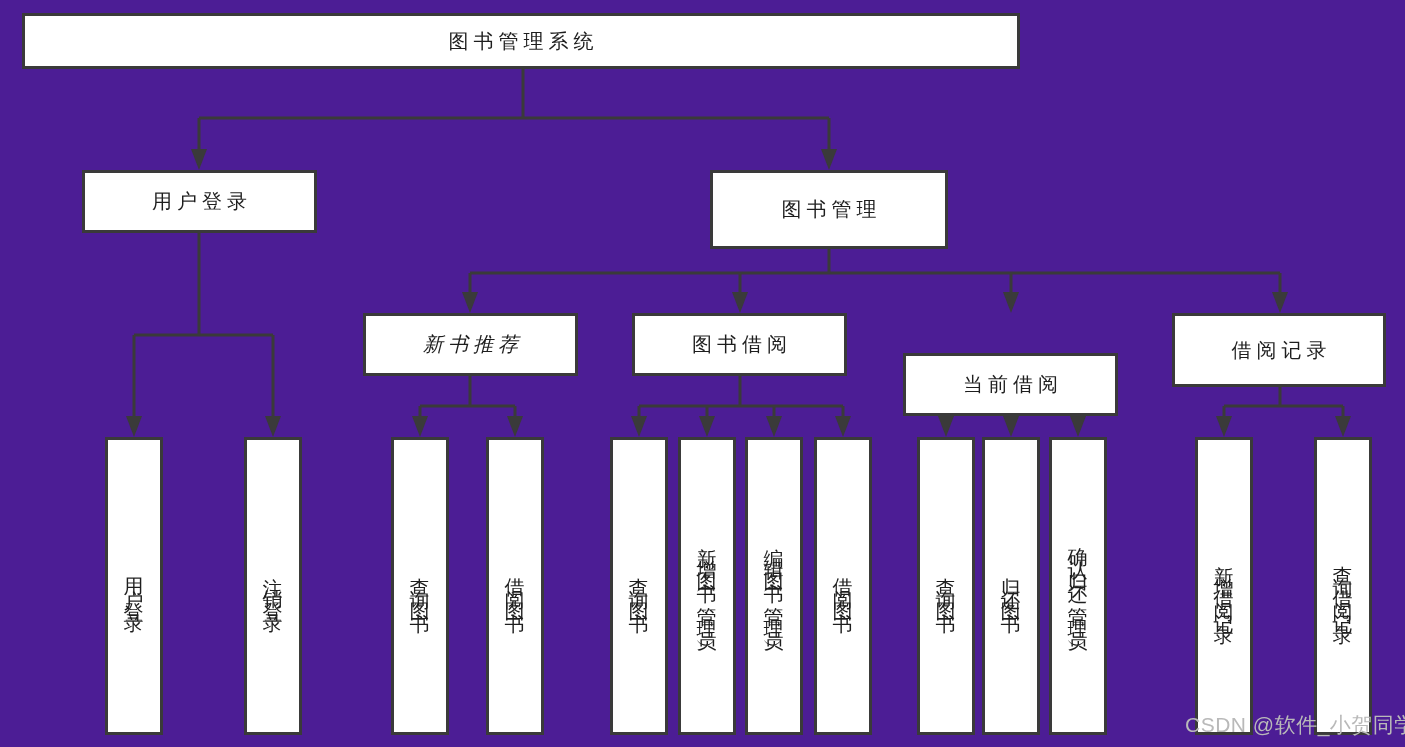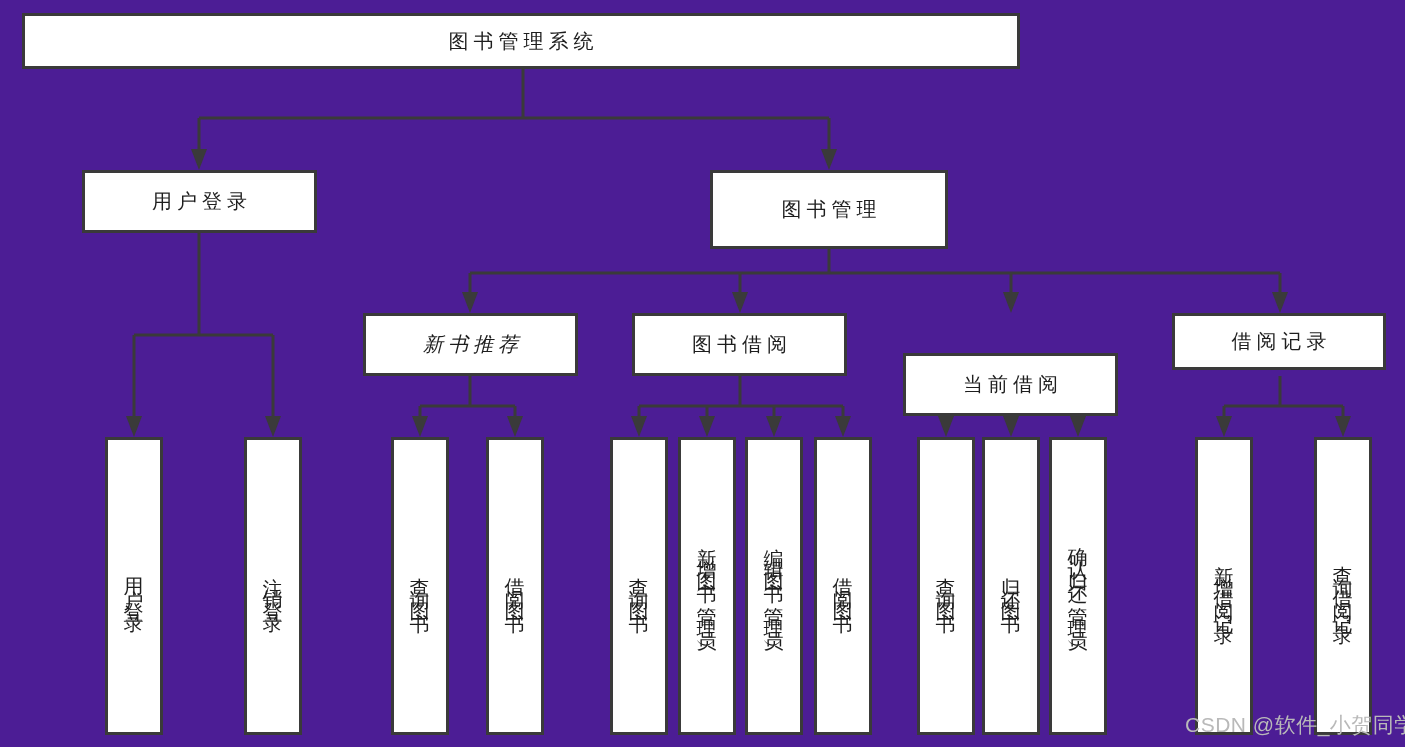--- a/index.html
+++ b/index.html
@@ -106,21 +106,21 @@
   </svg>
 
   <div class="node" style="left:22px; top:13px; width:998px; height:56px;">图书管理系统</div>
 
   <div class="node" style="left:82px; top:170px; width:235px; height:63px;">用户登录</div>
   <div class="node" style="left:710px; top:170px; width:238px; height:79px;">图书管理</div>
 
   <div class="node" style="left:363px; top:313px; width:215px; height:63px;font-style:italic;">新书推荐</div>
   <div class="node" style="left:632px; top:313px; width:215px; height:63px;">图书借阅</div>
   <div class="node" style="left:903px; top:313px; width:215px; height:63px;margin-top:40px;">当前借阅</div>
-  <div class="node" style="left:1172px; top:313px; width:214px; height:57px;">借阅记录</div>
+  <div class="node" style="left:1172px; top:313px; width:214px; height:74px;">借阅记录</div>
 
   <div class="node vnode" style="left:105px; top:437px; width:58px; height:298px;">
     <span class="vtext">用户登录</span>
   </div>
   <div class="node vnode" style="left:244px; top:437px; width:58px; height:298px;">
     <span class="vtext">注销登录</span>
   </div>
 
   <div class="node vnode" style="left:391px; top:437px; width:58px; height:298px;">
     <span class="vtext">查询图书</span>

